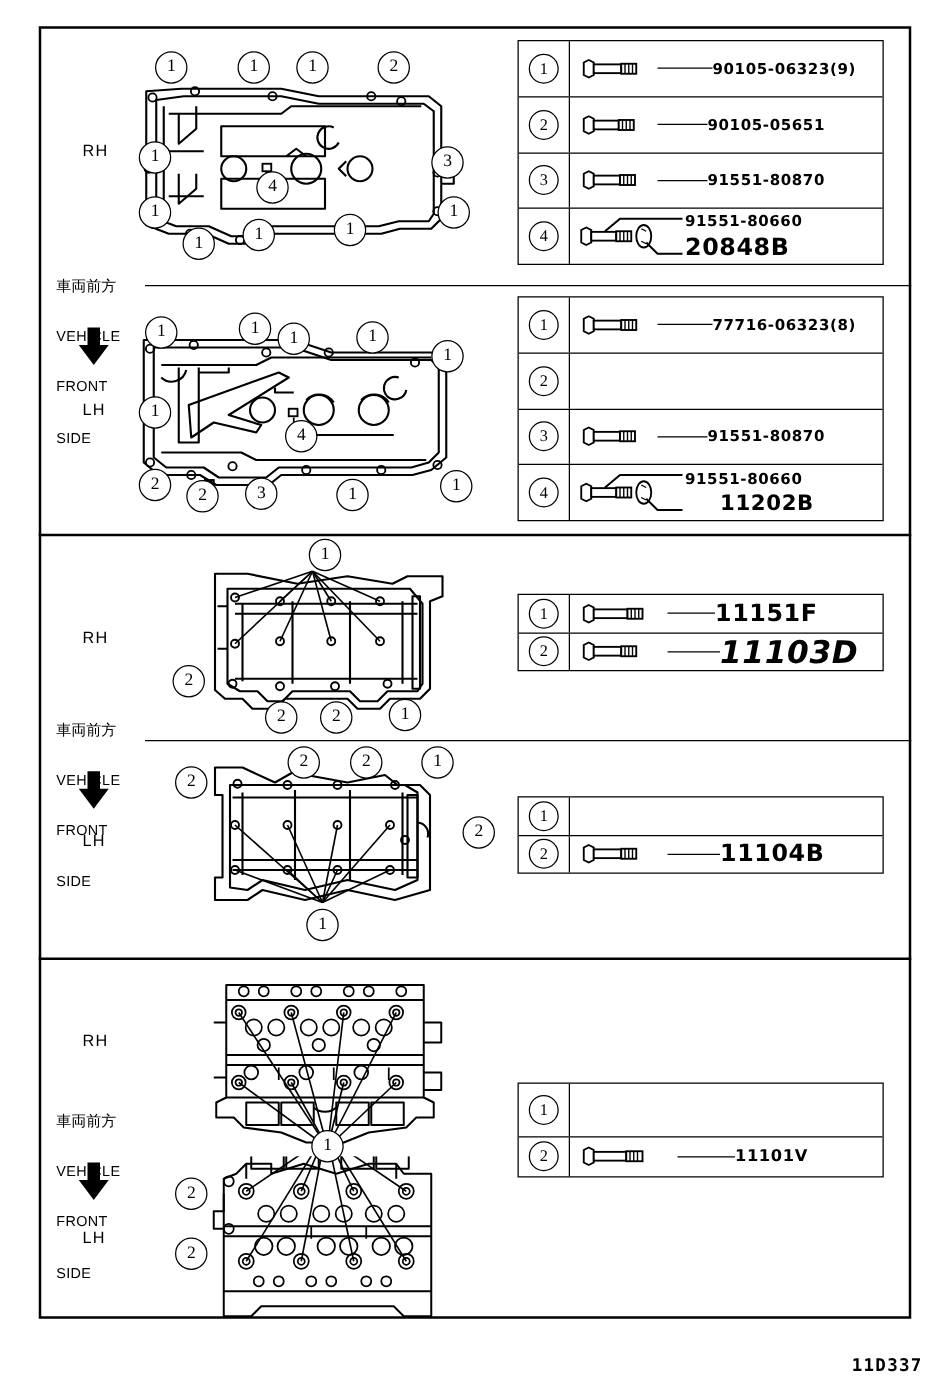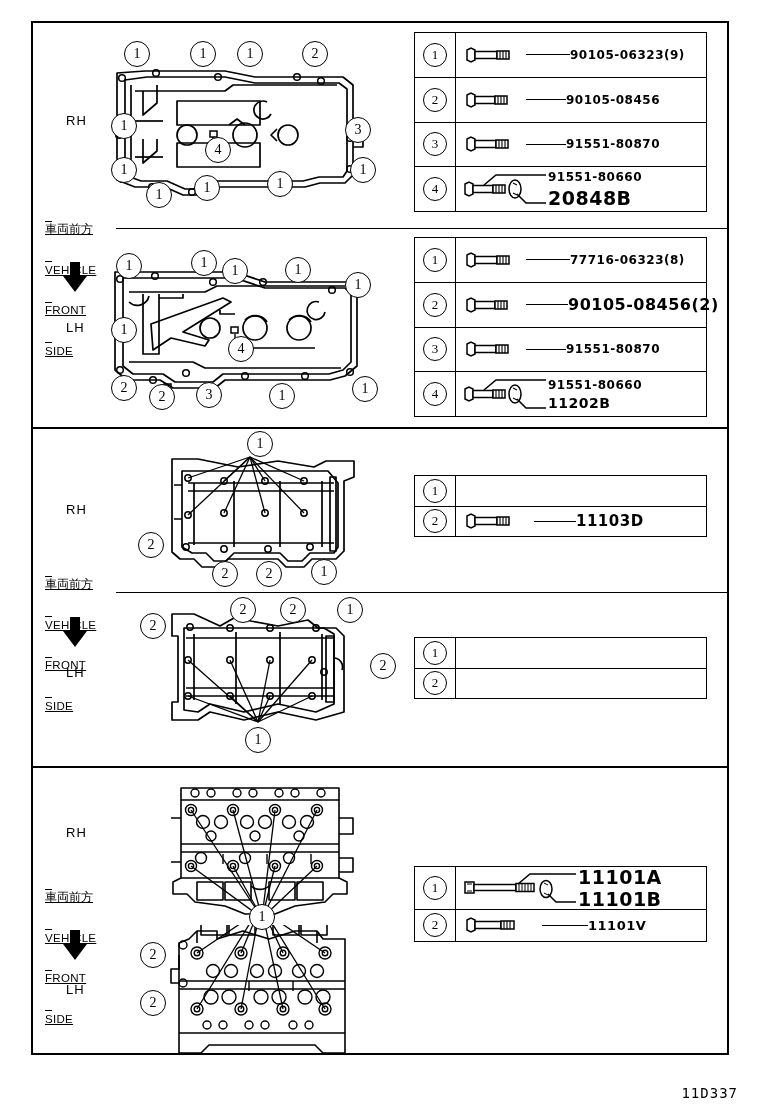--- a/index.html
+++ b/index.html
@@ -18,21 +18,20 @@
   
   .sub-div{position:absolute;height:0;border-top:1px solid #000;}
 
   .side-label{
     position:absolute;font-size:13px;letter-spacing:1px;
     font-family:"Liberation Sans",sans-serif;
   }
   .front-block{
     position:absolute;font-size:11.5px;line-height:13.5px;letter-spacing:0.3px;
     white-space:pre;
-    text-decoration:underline;
   }
   .front-block .jp{font-family:"DejaVu Sans",sans-serif;font-size:12px;letter-spacing:0;}
   .arrow{position:absolute;width:0;height:0;}
   .arrow .shaft{position:absolute;left:7px;top:0;width:10px;height:16px;background:#000;}
   .arrow .head{
     position:absolute;left:0;top:14px;width:0;height:0;
     border-left:12px solid transparent;border-right:12px solid transparent;
     border-top:16px solid #000;
   }
 
@@ -68,21 +67,21 @@
   .pn{
     font-family:"DejaVu Sans",sans-serif;font-weight:bold;font-size:12px;
     letter-spacing:0.5px;white-space:nowrap;
   }
   .pn.small{font-size:16px;}
   .leader{height:0;border-top:1.6px solid #000;}
 
   .figcode{
     position:absolute;right:22px;top:1085px;
     font-family:"DejaVu Sans Mono","Liberation Mono",monospace;
-    font-size:14px;letter-spacing:1px;
+    font-size:14px;letter-spacing:1px;font-weight:bold;
   }
   svg{display:block;}
   .dg{position:absolute;}
 </style>
 </head>
 <body>
 
 <div class="frame"></div>
 
 <div class="sec-div" style="left:31px;top:427px;width:698px;"></div>
@@ -185,21 +184,21 @@
     <div class="cell">
       <svg width="62" height="20" viewBox="0 0 62 20">
         <g stroke="#000" stroke-width="1.5" fill="#fff">
           <path d="M3 5 L7 3 L11 5 L11 15 L7 17 L3 15 Z"></path>
           <rect x="11" y="6.5" width="20" height="7"></rect>
           <rect x="31" y="6" width="12" height="8"></rect>
           <path d="M34 6 L34 14 M37 6 L37 14 M40 6 L40 14" stroke-width="1.1"></path>
         </g>
       </svg>
       <div class="leader" style="width:40px;"></div>
-      <div class="pn">90105-08456</div>
+      <div class="pn">90105-05651</div>
     </div>
   </div>
   <div class="row">
     <div class="idx">
         <span>3</span>
       </div>
     <div class="cell">
       <svg width="62" height="20" viewBox="0 0 62 20">
         <g stroke="#000" stroke-width="1.5" fill="#fff">
           <path d="M3 5 L7 3 L11 5 L11 15 L7 17 L3 15 Z"></path>
@@ -328,32 +327,20 @@
         </g>
       </svg>
       <div class="leader" style="width:44px;"></div>
       <div class="pn">77716-06323(8)</div>
     </div>
   </div>
   <div class="row">
     <div class="idx">
         <span>2</span>
       </div>
-    <div class="cell">
-      <svg width="62" height="20" viewBox="0 0 62 20">
-        <g stroke="#000" stroke-width="1.5" fill="#fff">
-          <path d="M3 5 L7 3 L11 5 L11 15 L7 17 L3 15 Z"></path>
-          <rect x="11" y="6.5" width="20" height="7"></rect>
-          <rect x="31" y="6" width="12" height="8"></rect>
-          <path d="M34 6 L34 14 M37 6 L37 14 M40 6 L40 14" stroke-width="1.1"></path>
-        </g>
-      </svg>
-      <div class="leader" style="width:42px;"></div>
-      <div class="pn small">90105-08456(2)</div>
-    </div>
   </div>
   <div class="row">
     <div class="idx">
         <span>3</span>
       </div>
     <div class="cell">
       <svg width="62" height="20" viewBox="0 0 62 20">
         <g stroke="#000" stroke-width="1.5" fill="#fff">
           <path d="M3 5 L7 3 L11 5 L11 15 L7 17 L3 15 Z"></path>
           <rect x="11" y="6.5" width="21" height="7"></rect>
@@ -379,21 +366,21 @@
           <ellipse cx="53" cy="22" rx="6" ry="9"></ellipse>
           <path d="M51 16 L55 18 M51 26 L55 28" stroke-width="1.1"></path>
         </g>
         <g stroke="#000" stroke-width="1.6" fill="none">
           <path d="M22 18 L34 8 L84 8"></path>
           <path d="M55 27 L64 36 L84 36"></path>
         </g>
       </svg>
       <div style="display:flex;flex-direction:column;justify-content:center;gap:3px;">
         <div class="pn">91551-80660</div>
-        <div class="pn" style="font-size:14px;">11202B</div>
+        <div class="pn" style="font-size:17px;margin-left:28px;">11202B</div>
       </div>
     </div>
   </div>
 </div>
 
 <div class="side-label" style="left:66px;top:502px;">RH</div>
 
 <svg class="dg" style="left:158px;top:447px;" width="205" height="130" viewBox="0 0 205 130">
   <g fill="none" stroke="#000" stroke-width="1.7" stroke-linejoin="round">
 
@@ -444,36 +431,48 @@
 <div class="callout" style="left:138px;top:532px;">2</div>
 <div class="callout" style="left:212px;top:561px;">2</div>
 <div class="callout" style="left:256px;top:561px;">2</div>
 <div class="callout" style="left:311px;top:559px;">1</div>
 
 <div class="ptable" style="left:414px;top:475px;width:293px;height:62px;">
   <div class="row">
     <div class="idx">
         <span>1</span>
       </div>
+    <div class="cell">
+      <svg width="70" height="20" viewBox="0 0 70 20">
+        <g stroke="#000" stroke-width="1.5" fill="#fff">
+          <path d="M3 5 L7 3 L11 5 L11 15 L7 17 L3 15 Z"></path>
+          <rect x="11" y="6.5" width="27" height="7"></rect>
+          <rect x="38" y="6" width="12" height="8"></rect>
+          <path d="M41 6 L41 14 M44 6 L44 14 M47 6 L47 14" stroke-width="1.1"></path>
+        </g>
+      </svg>
+      <div class="leader" style="width:38px;"></div>
+      <div class="pn" style="font-size:19px;">11151F</div>
+    </div>
   </div>
   <div class="row">
     <div class="idx">
         <span>2</span>
       </div>
     <div class="cell">
       <svg width="70" height="20" viewBox="0 0 70 20">
         <g stroke="#000" stroke-width="1.5" fill="#fff">
           <path d="M3 5 L7 3 L11 5 L11 15 L7 17 L3 15 Z"></path>
           <rect x="11" y="6.5" width="22" height="7"></rect>
           <rect x="33" y="6" width="12" height="8"></rect>
           <path d="M36 6 L36 14 M39 6 L39 14 M42 6 L42 14" stroke-width="1.1"></path>
         </g>
       </svg>
       <div class="leader" style="width:42px;"></div>
-      <div class="pn" style="font-size:15px;">11103D</div>
+      <div class="pn" style="font-size:25px;font-style:italic;">11103D</div>
     </div>
   </div>
 </div>
 
 <div class="front-block" style="left:45px;top:551px;">
   <div class="jp">車両前方</div>
   <div>VEHICLE</div>
   <div>FRONT</div>
   <div>SIDE</div>
 </div>
@@ -535,20 +534,32 @@
 <div class="ptable" style="left:414px;top:637px;width:293px;height:62px;">
   <div class="row">
     <div class="idx">
         <span>1</span>
       </div>
   </div>
   <div class="row">
     <div class="idx">
         <span>2</span>
       </div>
+    <div class="cell">
+      <svg width="70" height="20" viewBox="0 0 70 20">
+        <g stroke="#000" stroke-width="1.5" fill="#fff">
+          <path d="M3 5 L7 3 L11 5 L11 15 L7 17 L3 15 Z"></path>
+          <rect x="11" y="6.5" width="22" height="7"></rect>
+          <rect x="33" y="6" width="12" height="8"></rect>
+          <path d="M36 6 L36 14 M39 6 L39 14 M42 6 L42 14" stroke-width="1.1"></path>
+        </g>
+      </svg>
+      <div class="leader" style="width:42px;"></div>
+      <div class="pn" style="font-size:19px;">11104B</div>
+    </div>
   </div>
 </div>
 
 <div class="side-label" style="left:66px;top:825px;">RH</div>
 
 <svg class="dg" style="left:165px;top:782px;" width="195" height="140" viewBox="0 0 195 140">
   <g fill="none" stroke="#000" stroke-width="1.6" stroke-linejoin="round">
 
     <path d="M16 6 L16 96 L8 100 L8 112 L22 112 L30 120 L60 124 L80 132 L110 132
              L130 124 L160 120 L168 112 L182 112 L182 100 L174 96 L174 6 Z"></path>
@@ -703,41 +714,20 @@
 <div class="arrow" style="left:63px;top:930px;">
   <div class="shaft"></div>
     <div class="head"></div>
 </div>
 
 <div class="ptable" style="left:414px;top:866px;width:293px;height:76px;">
   <div class="row" style="flex:1.35;">
     <div class="idx">
         <span>1</span>
       </div>
-    <div class="cell" style="padding-left:6px;">
-      <svg width="116" height="40" viewBox="0 0 116 40">
-        <g stroke="#000" stroke-width="1.5" fill="#fff">
-          <rect x="3" y="14" width="9" height="11"></rect>
-          <path d="M5 16 L10 16 M5 23 L10 23" stroke-width="1"></path>
-          <rect x="12" y="16.5" width="42" height="6"></rect>
-          <rect x="54" y="15.5" width="18" height="8"></rect>
-          <path d="M57 15.5 L57 23.5 M60 15.5 L60 23.5 M63 15.5 L63 23.5 M66 15.5 L66 23.5 M69 15.5 L69 23.5" stroke-width="1"></path>
-          <ellipse cx="84" cy="21" rx="6" ry="8.5"></ellipse>
-          <path d="M82 15 L86 17 M82 25 L86 27" stroke-width="1"></path>
-        </g>
-        <g stroke="#000" stroke-width="1.6" fill="none">
-          <path d="M56 16 L68 6 L114 6"></path>
-          <path d="M86 26 L94 34 L114 34"></path>
-        </g>
-      </svg>
-      <div style="display:flex;flex-direction:column;justify-content:center;">
-        <div class="pn" style="font-size:19px;">11101A</div>
-        <div class="pn" style="font-size:19px;">11101B</div>
-      </div>
-    </div>
   </div>
   <div class="row">
     <div class="idx">
         <span>2</span>
       </div>
     <div class="cell">
       <svg width="78" height="20" viewBox="0 0 78 20">
         <g stroke="#000" stroke-width="1.5" fill="#fff">
           <path d="M3 5 L7 3 L11 5 L11 15 L7 17 L3 15 Z"></path>
           <rect x="11" y="6.5" width="26" height="7"></rect>

